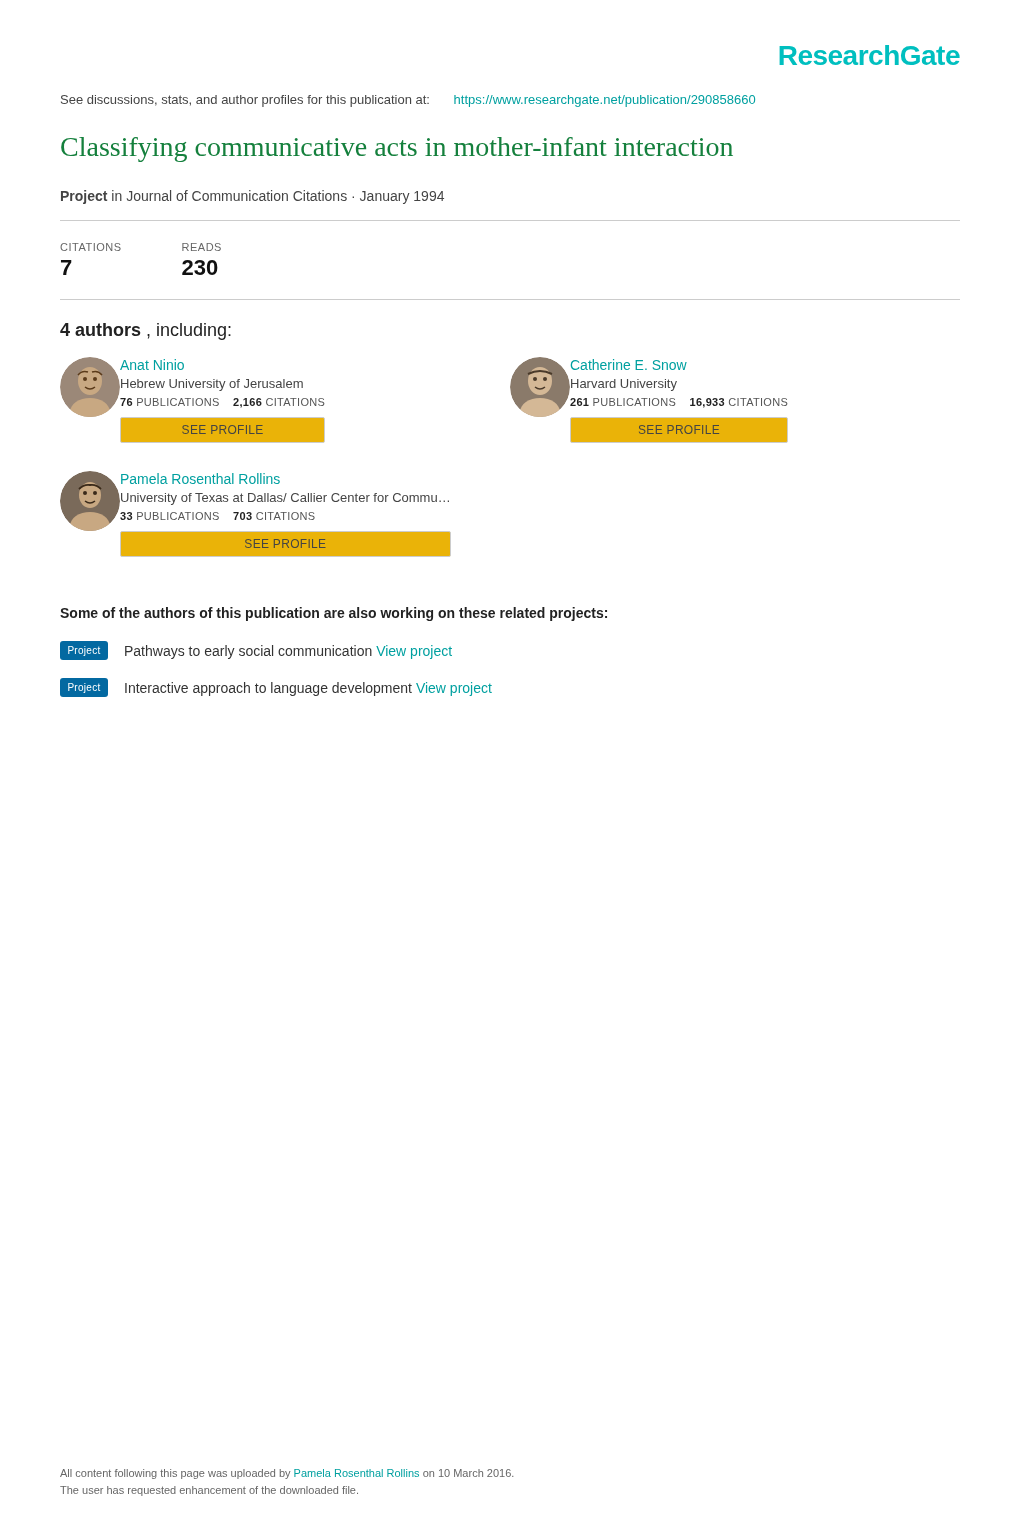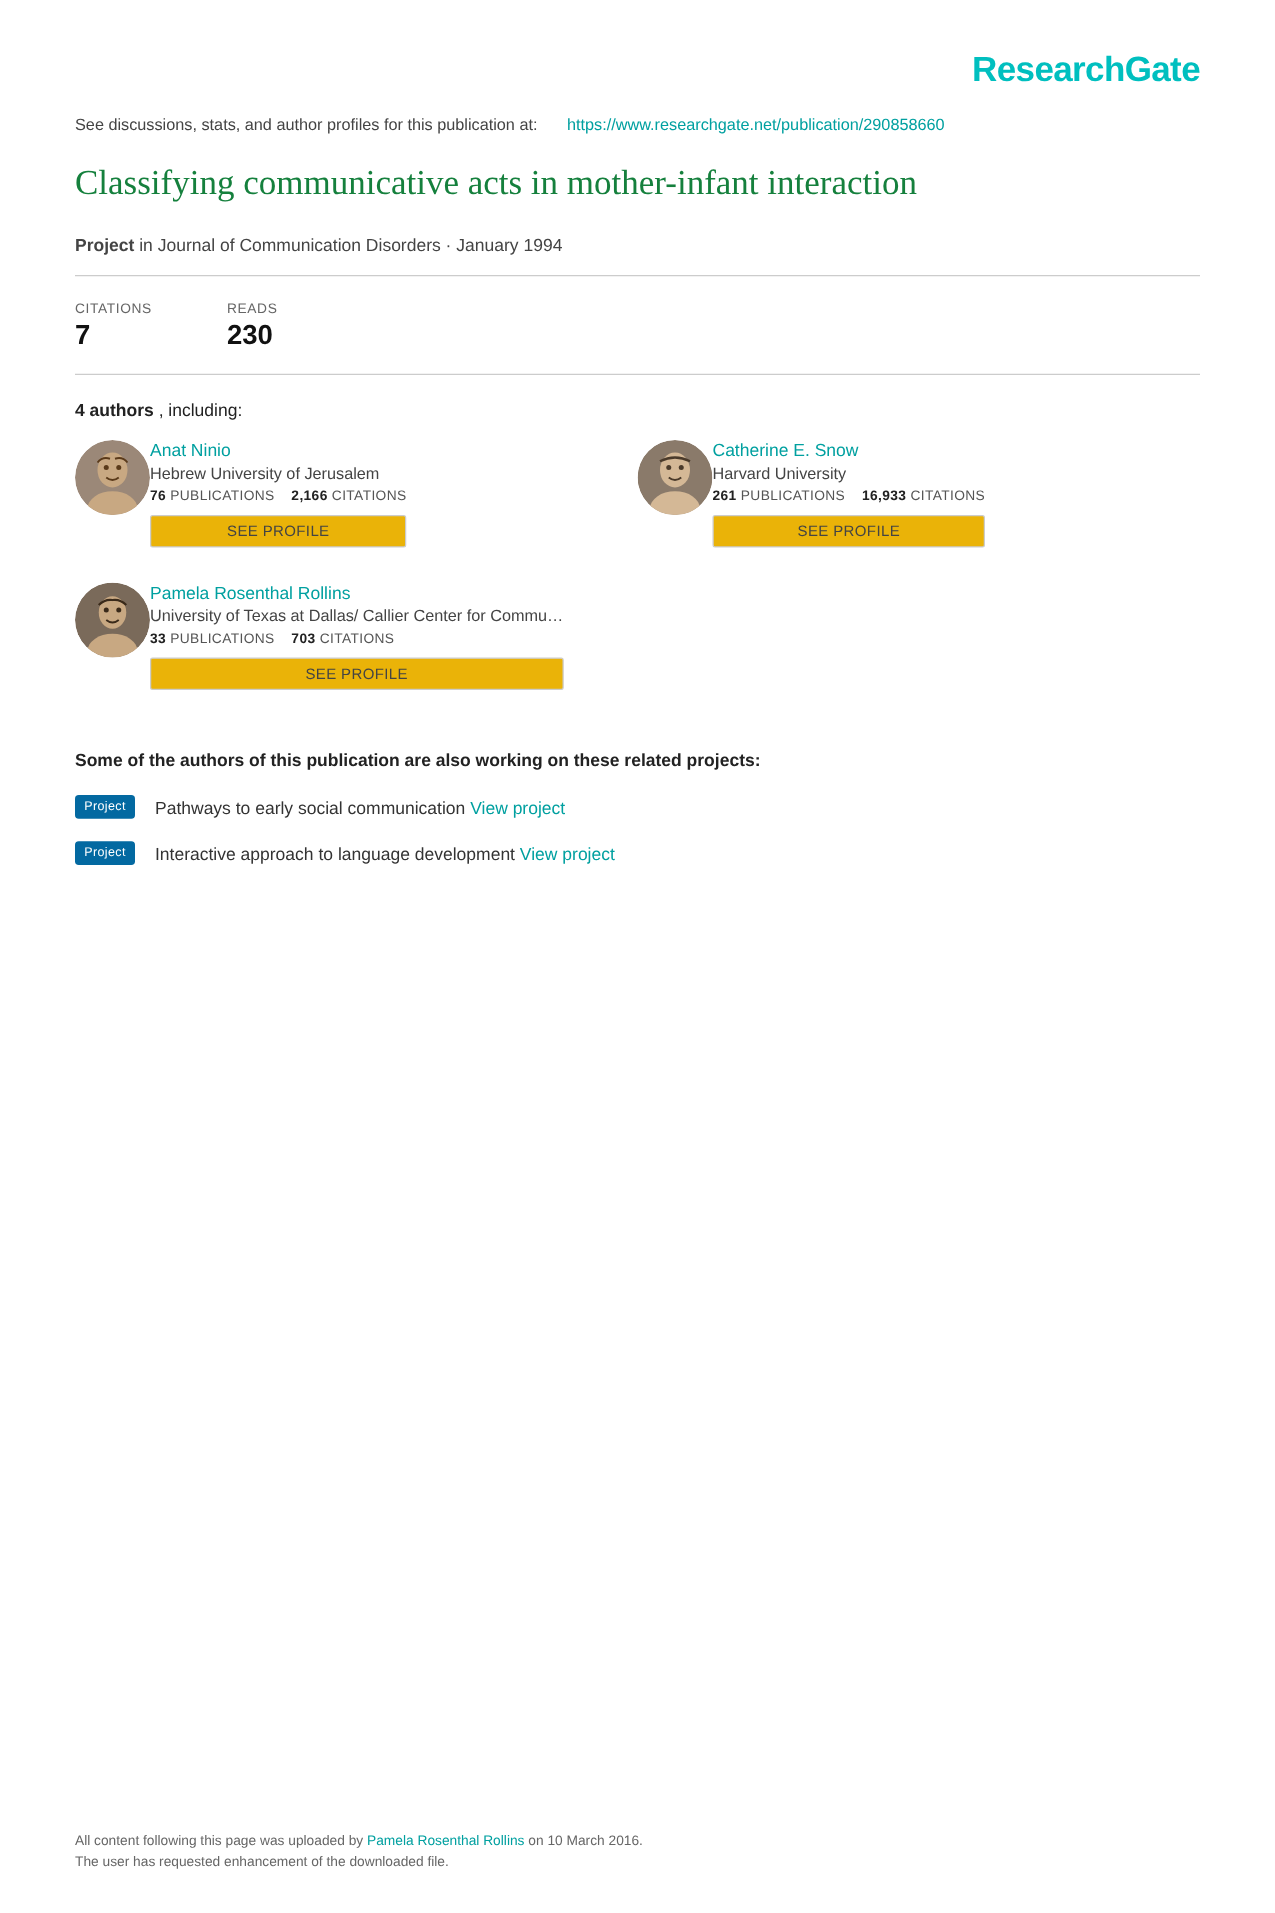--- a/index.html
+++ b/index.html
@@ -85,21 +85,21 @@
       margin-bottom: 2px;
     }
     .stat-value {
       font-size: 22px;
       font-weight: 700;
       color: #111;
     }
 
     
     .authors-heading {
-      font-size: 14px;
+      font-size: 18px;
       font-family: Arial, sans-serif;
       color: #222;
       margin-bottom: 16px;
     }
     .authors-heading strong { font-weight: bold; }
 
     
     .authors-grid {
       display: grid;
       grid-template-columns: 1fr 1fr;
@@ -239,21 +239,21 @@
   <div class="pub-link-line">
     <span>See discussions, stats, and author profiles for this publication at:</span>
     <a href="#">https://www.researchgate.net/publication/290858660</a>
   </div>
 
   <h1 class="article-title">Classifying communicative acts in mother-infant interaction</h1>
 
   <div class="article-meta">
     <span class="label">Project</span>
     <span> in </span>
-    <span>Journal of Communication Disorders</span>
+    <span>Journal of Communication Citations</span>
     <span> · </span>
     <span>January 1994</span>
   </div>
 
   <div class="stats-row">
     <div class="stat-block">
       <div class="stat-label">Citations</div>
       <div class="stat-value">7</div>
     </div>
     <div class="stat-block">

